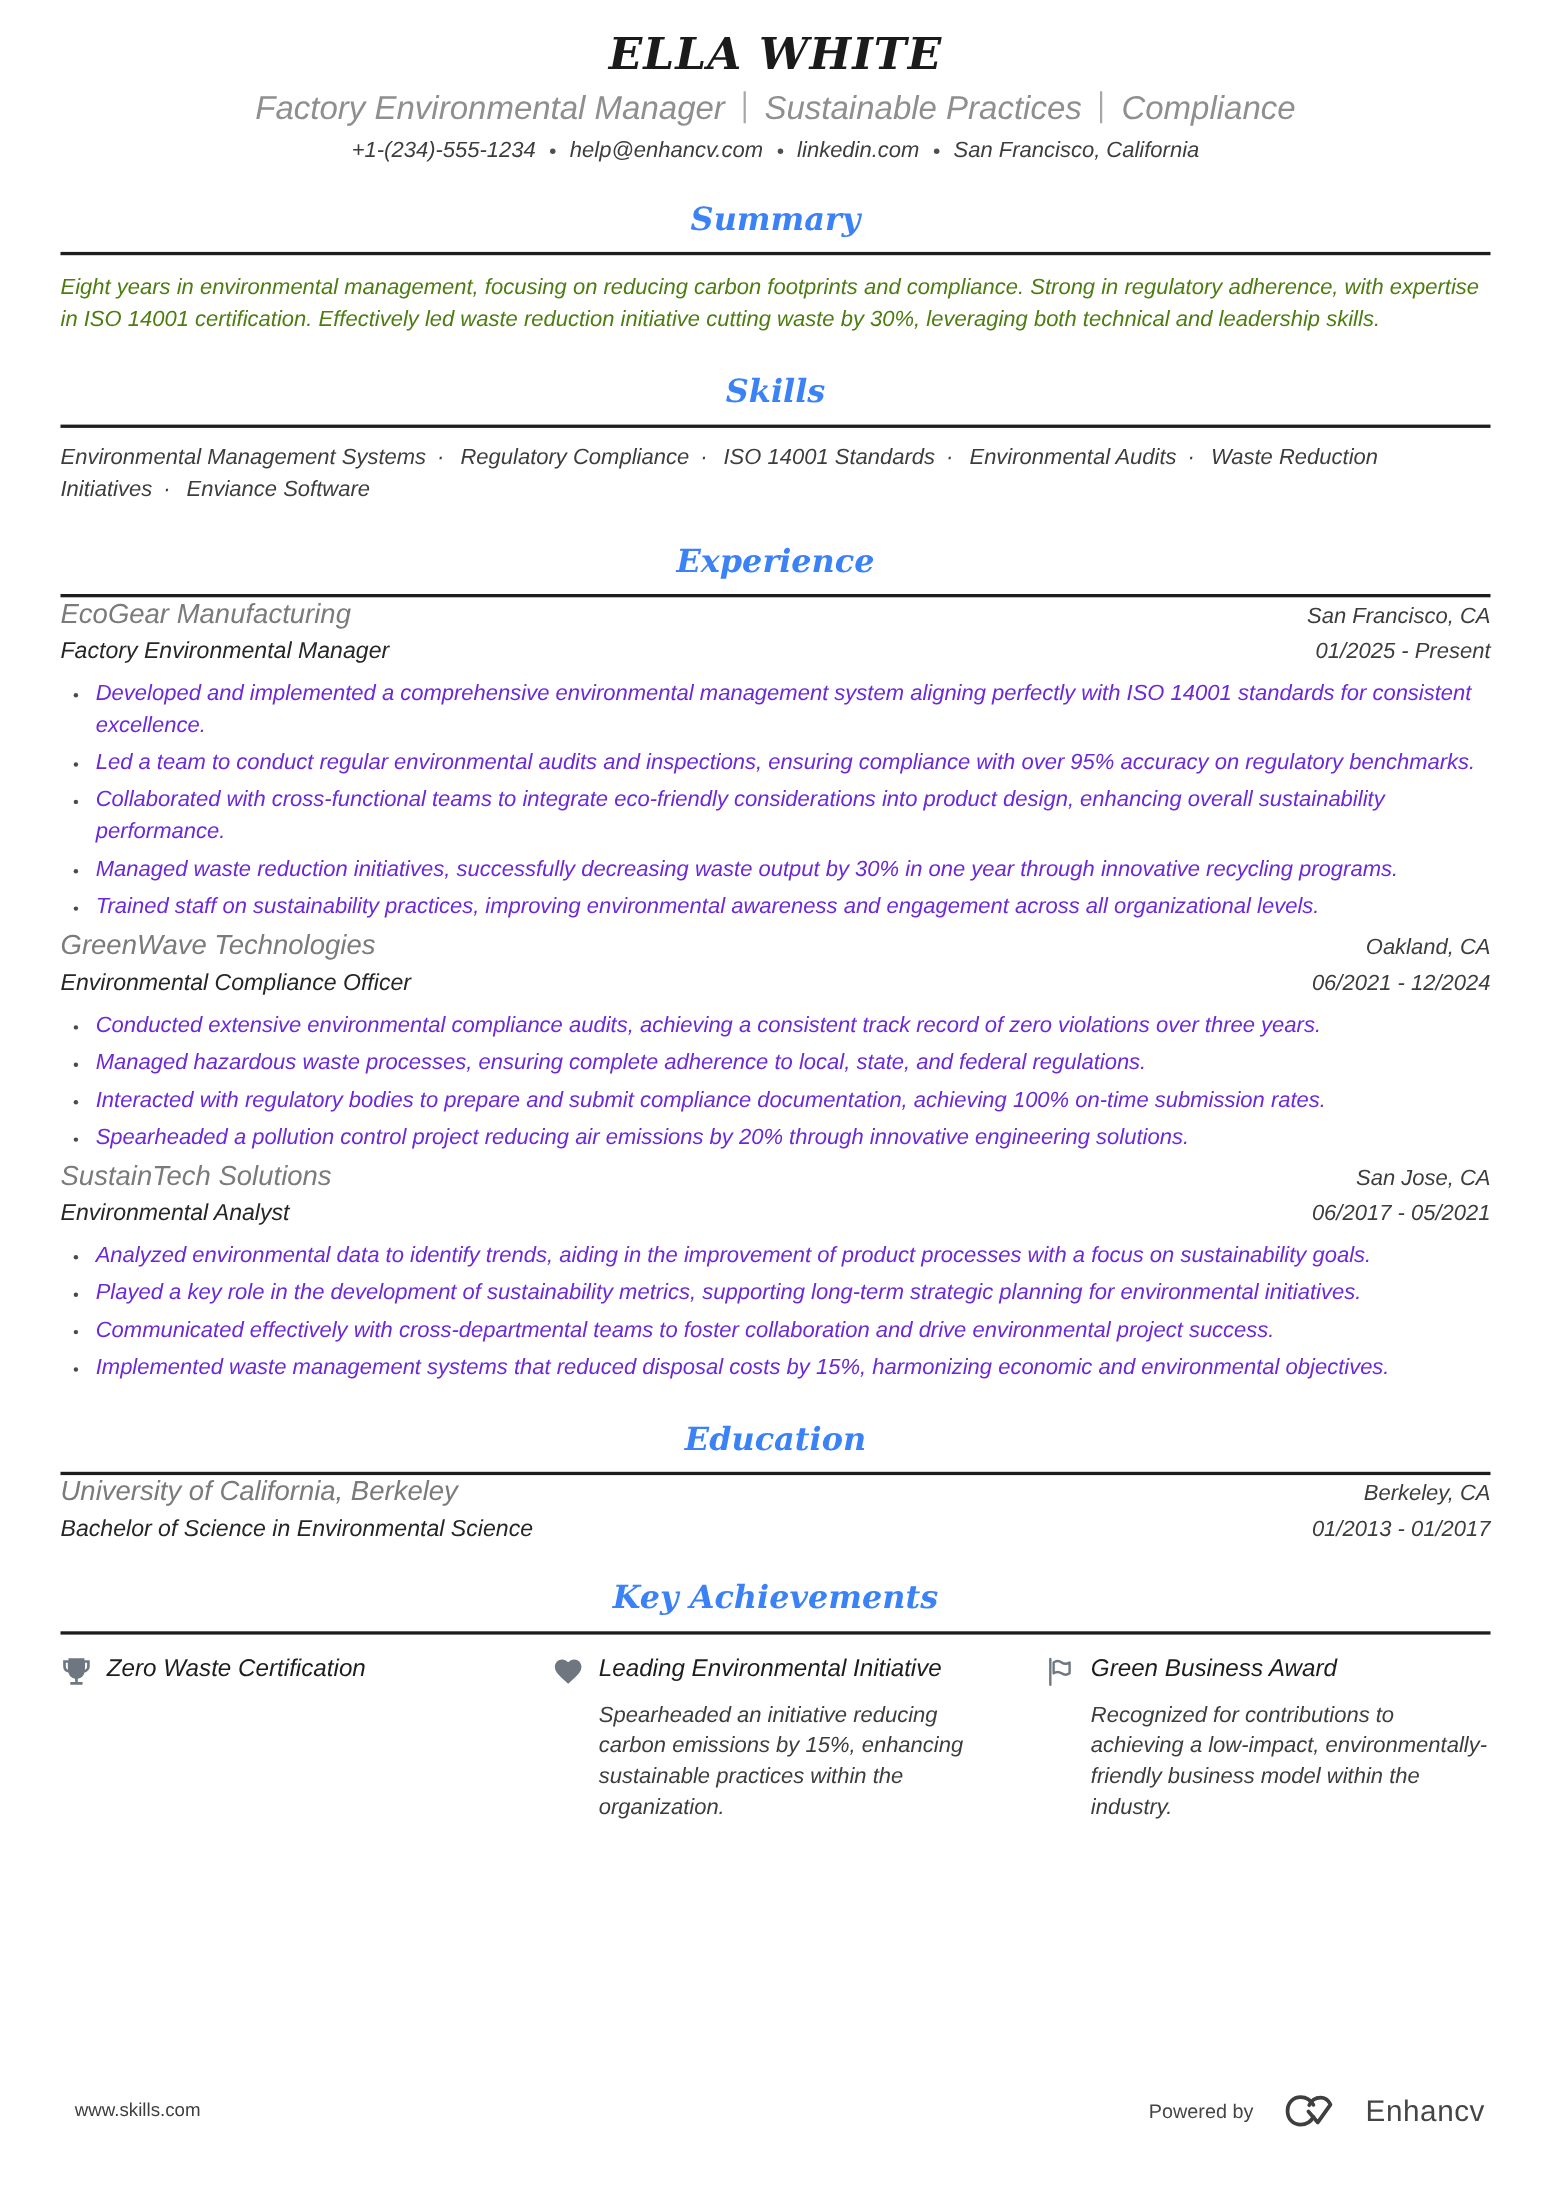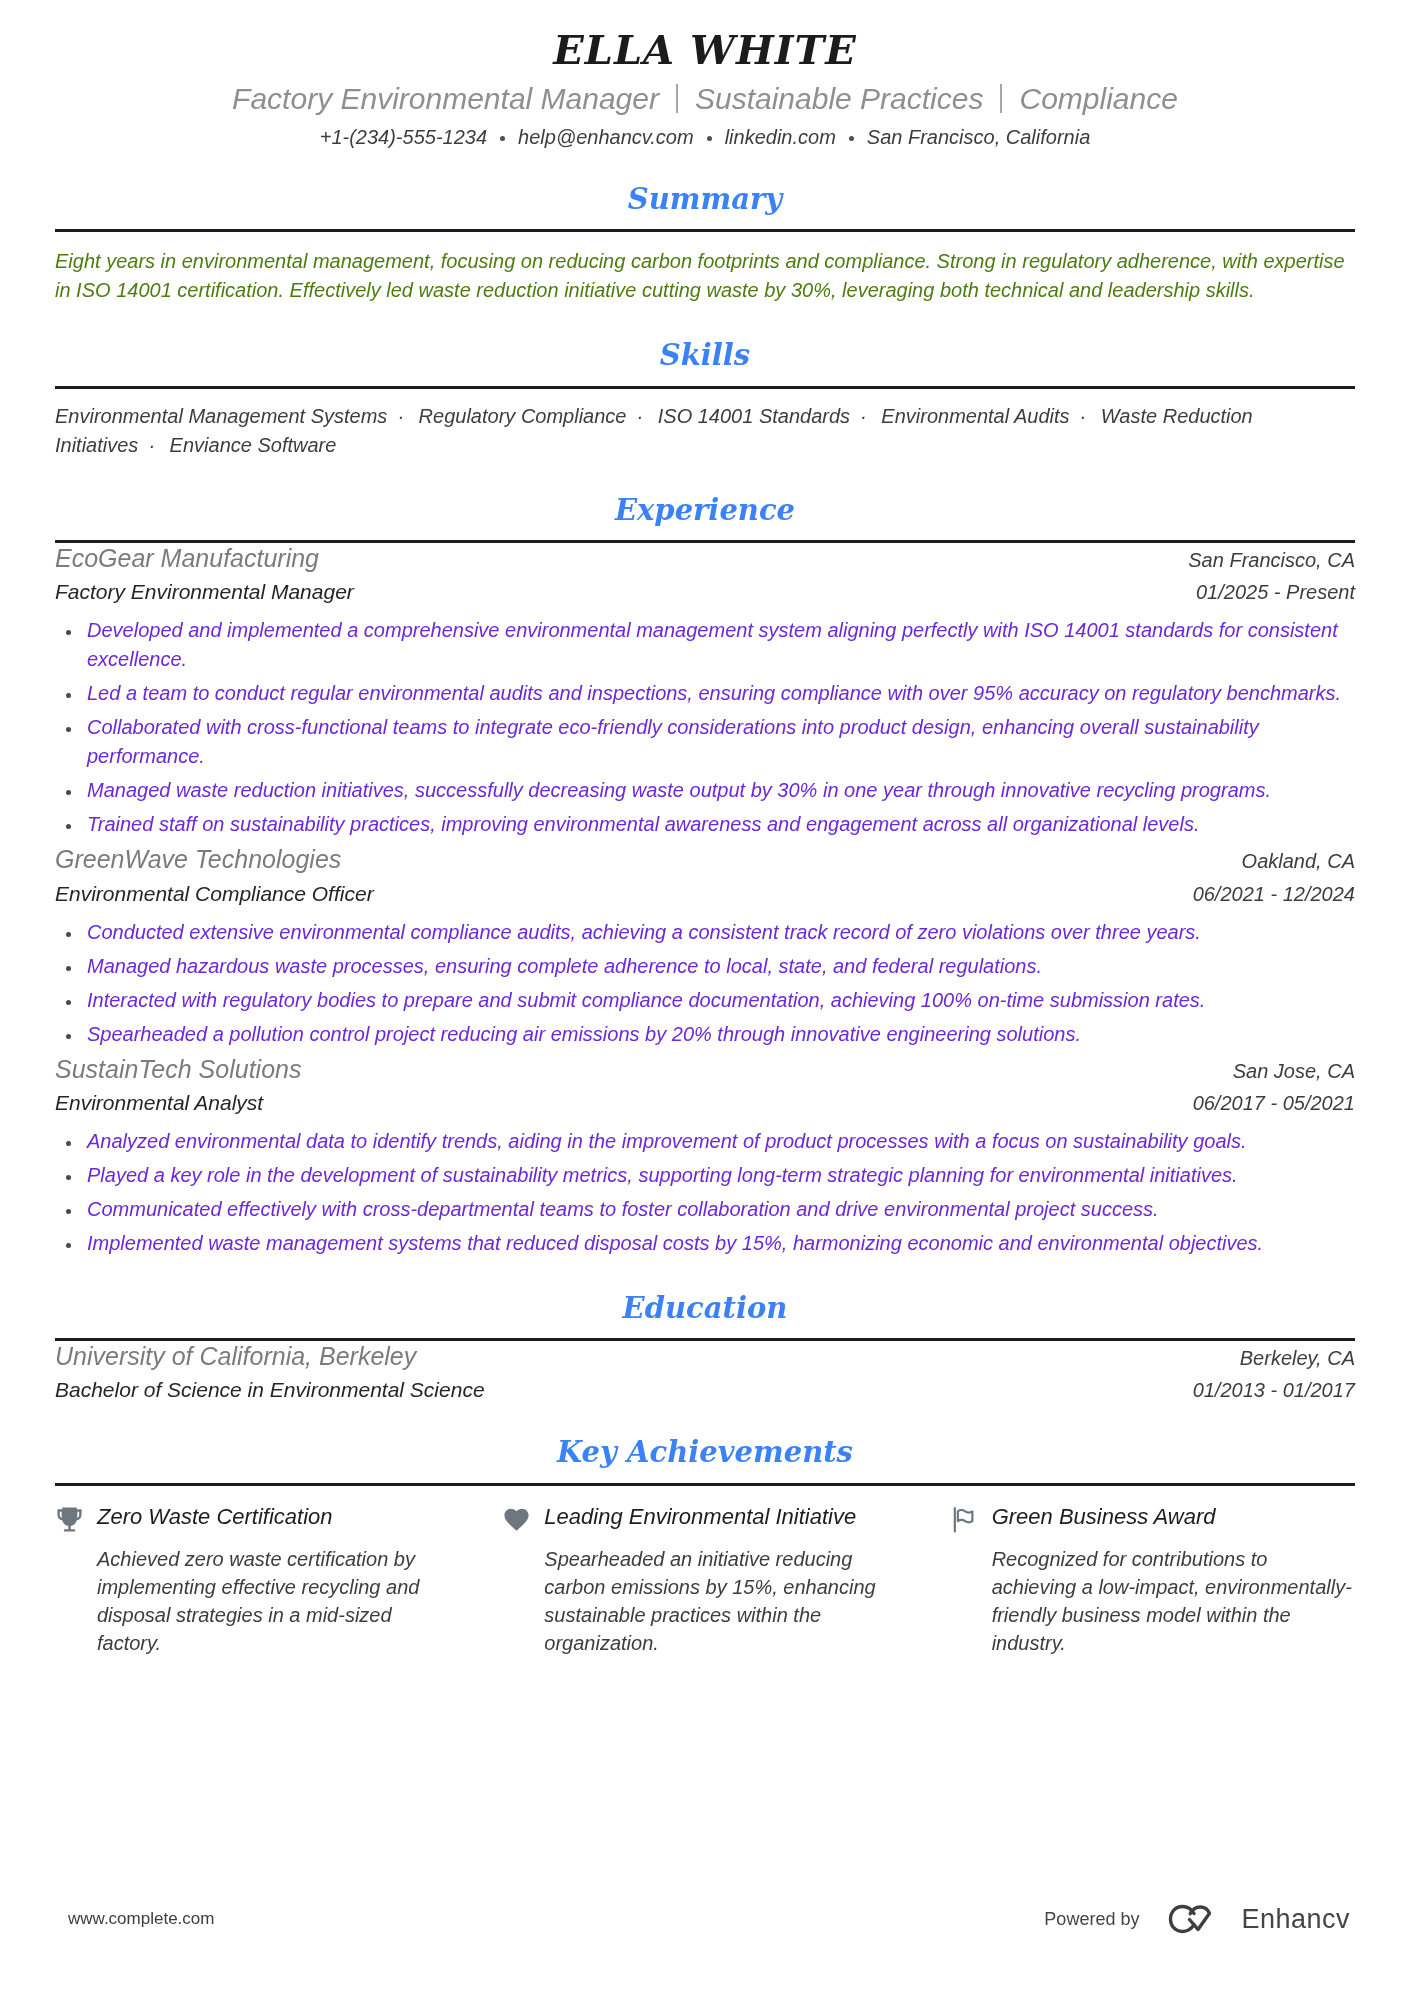--- a/index.html
+++ b/index.html
@@ -191,21 +191,20 @@
   <section class="section">
     <div class="section-heading">Key Achievements</div>
     <hr class="rule">
     <div class="ach-grid">
 
       <div class="ach">
         <svg class="ach-icon" viewBox="0 0 24 24" fill="#6e7780" xmlns="http://www.w3.org/2000/svg">
           <path d="M6 2h12v1.5h4V8c0 2.3-1.7 4.2-3.9 4.7A6.6 6.6 0 0 1 13 17.4V20h3.6v2H7.4v-2H11v-2.6a6.6 6.6 0 0 1-5.1-4.7A4.9 4.9 0 0 1 2 8V3.5h4V2zM4 5.5V8c0 1.2.7 2.2 1.7 2.7A16 16 0 0 1 5.5 8V5.5H4zm16 0h-1.5V8c0 .9-.1 1.8-.2 2.7 1-.5 1.7-1.5 1.7-2.7V5.5z"></path>
         </svg>
         <div class="ach-title">Zero Waste Certification</div>
-        <div class="ach-desc">Achieved zero waste certification by implementing effective recycling and disposal strategies in a mid-sized factory.</div>
       </div>
 
       <div class="ach">
         <svg class="ach-icon" viewBox="0 0 24 24" fill="#6e7780" xmlns="http://www.w3.org/2000/svg">
           <path d="M12 21.3 10.55 20C5.4 15.4 2 12.3 2 8.5 2 5.4 4.4 3 7.5 3c1.7 0 3.4.8 4.5 2.1C13.1 3.8 14.8 3 16.5 3 19.6 3 22 5.4 22 8.5c0 3.8-3.4 6.9-8.55 11.5L12 21.3z"></path>
         </svg>
         <div class="ach-title">Leading Environmental Initiative</div>
         <div class="ach-desc">Spearheaded an initiative reducing carbon emissions by 15%, enhancing sustainable practices within the organization.</div>
       </div>
 
@@ -218,21 +217,21 @@
         <div class="ach-title">Green Business Award</div>
         <div class="ach-desc">Recognized for contributions to achieving a low-impact, environmentally-friendly business model within the industry.</div>
       </div>
 
     </div>
   </section>
 
 </div>
 
 <div class="footer">
-  <span class="site">www.complete.com</span>
+  <span class="site">www.skills.com</span>
   <div class="powered">
     <span class="powered-label">Powered by</span>
     <svg class="brand-logo" width="46" height="32" viewBox="0 0 46 32" xmlns="http://www.w3.org/2000/svg">
       <g fill="none" stroke="#3f3f3f" stroke-width="3.4" stroke-linecap="round" stroke-linejoin="round">
         <path d="M27 10.5C24.4 6 20.6 3.5 15.5 3.5 8.5 3.5 3.5 8.8 3.5 16s5 12.5 12 12.5c5.1 0 8.9-2.5 11.5-7"></path>
         <path d="M22.5 16.5 31 26.5 42.5 10.3C40.6 6.2 37.2 4 33.4 4c-4.6 0-8.2 2.6-10.2 6.8"></path>
       </g>
     </svg>
     <span class="brand">Enhancv</span>
   </div>

